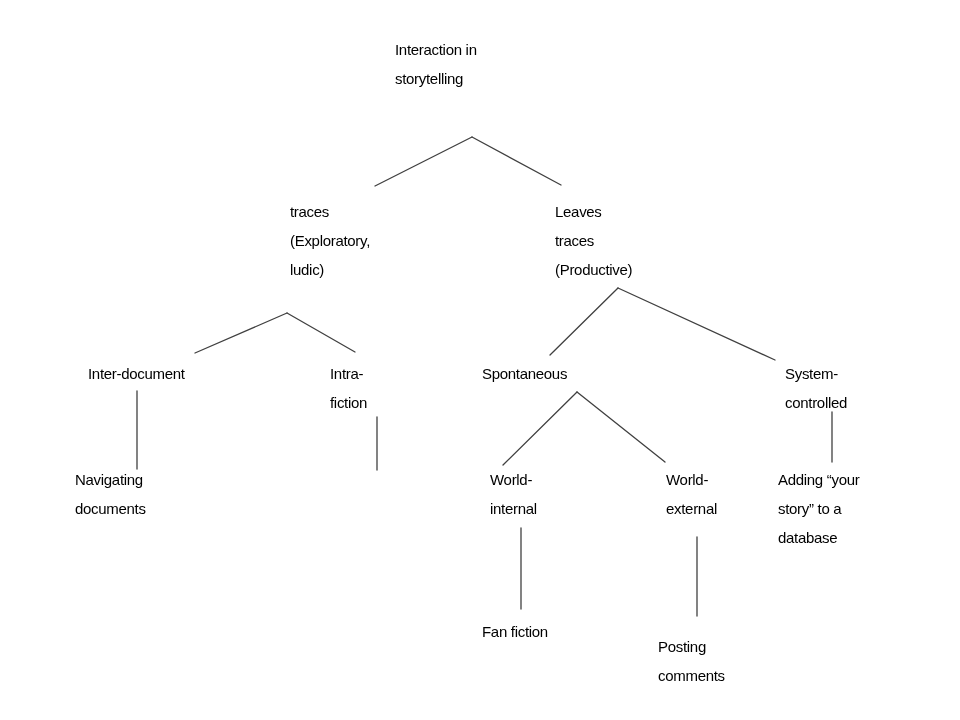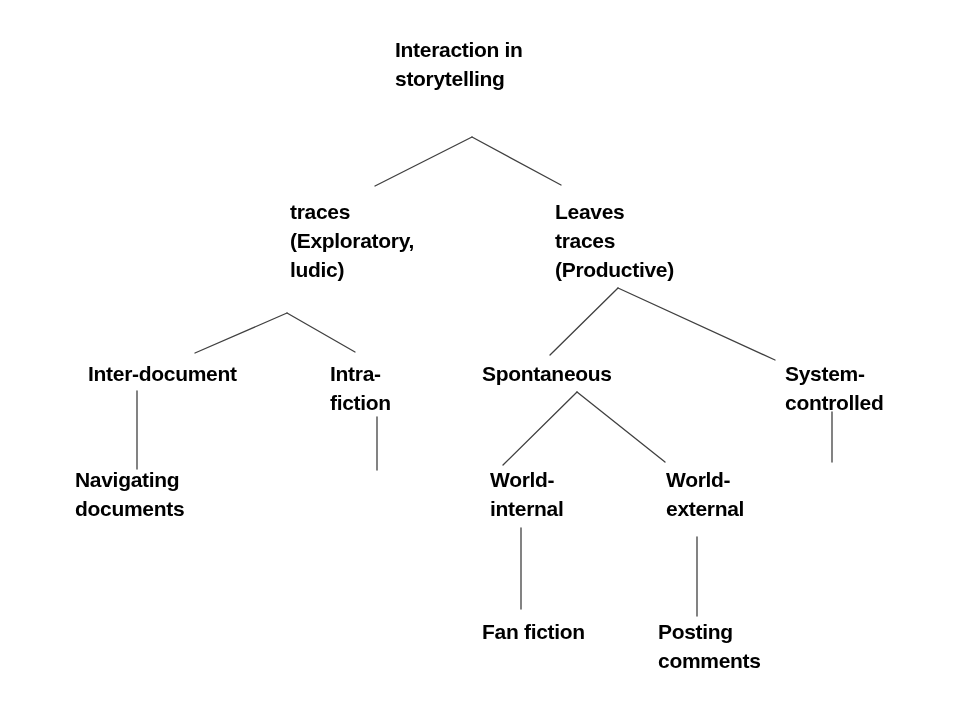--- a/index.html
+++ b/index.html
@@ -24,22 +24,22 @@
     pointer-events: none;
   }
   #edge-layer line {
     stroke: var(--line-color, #404040);
     stroke-width: 1.3;
     stroke-linecap: round;
   }
   .node {
     position: absolute;
     color: var(--text-color, #000000);
-    font-size: 21px;
-    font-weight: bold;
+    font-size: 15px;
+    font-weight: normal;
     line-height: 29px;
     letter-spacing: -0.3px;
     white-space: nowrap;
   }
   .node .line {
     display: block;
   }
 </style>
 </head>
 <body>
@@ -106,23 +106,28 @@
   <div class="node" style="left:490px;top:465px">
     <span class="line">World-</span>
     <span class="line">internal</span>
   </div>
 
   <div class="node" style="left:666px;top:465px">
     <span class="line">World-</span>
     <span class="line">external</span>
   </div>
 
+  <div class="node" style="left:778px;top:465px">
+    <span class="line">Adding “your</span>
+    <span class="line">story” to a</span>
+    <span class="line">database</span>
+  </div>
 
   <div class="node" style="left:482px;top:617px">
     <span class="line">Fan fiction</span>
   </div>
 
-  <div class="node" style="left:658px;top:617px">
+  <div class="node" style="left:658px;top:632px">
     <span class="line">Posting</span>
     <span class="line">comments</span>
   </div>
 
 </div>
 
 </body></html>

